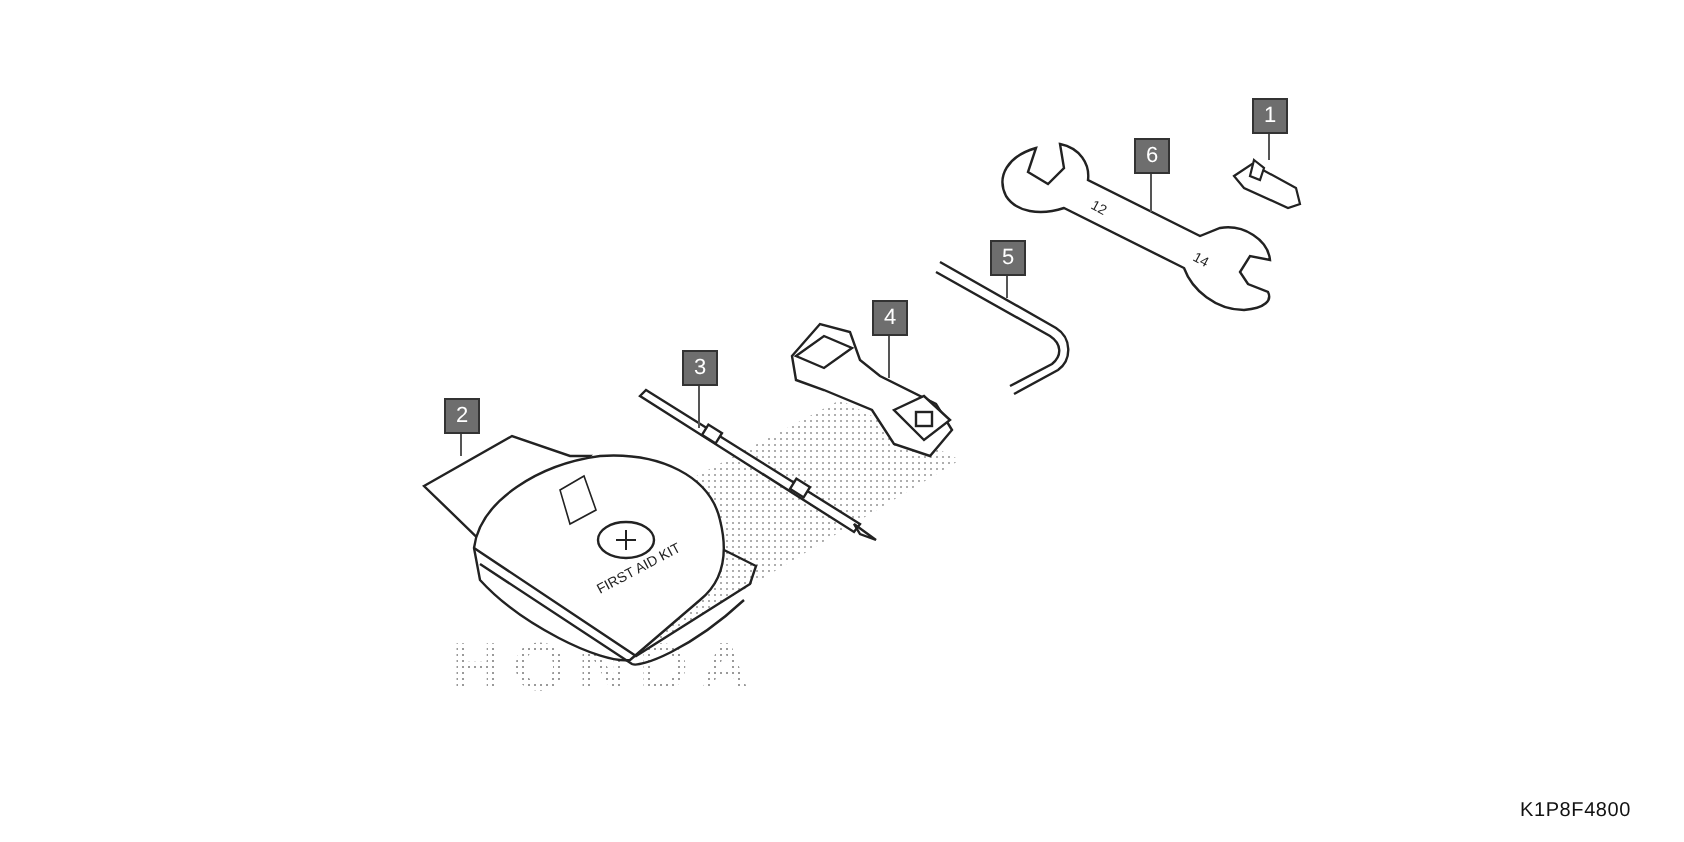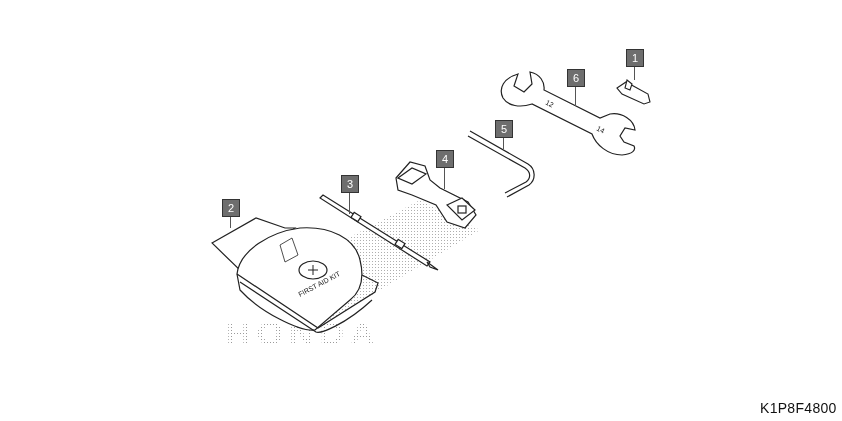--- a/index.html
+++ b/index.html
@@ -3,21 +3,21 @@
 <meta charset="utf-8">
 <style>
   html, body { margin: 0; padding: 0; background: #ffffff; }
   body { width: 842px; height: 421px; position: relative; overflow: hidden;
          font-family: "Liberation Sans", sans-serif; }
   #diagram { position: absolute; left: 0; top: 0; width: 842px; height: 421px; }
   .callout { position: absolute; width: 16px; height: 16px; background: #6e6e6e;
              border: 1px solid #333; color: #ffffff; font-size: 11px; line-height: 16px;
              text-align: center; box-sizing: content-box; }
   .leader { position: absolute; width: 1px; background: #555; }
-  .code { position: absolute; left: 760px; top: 400px; font-size: 14px; color: #111; letter-spacing: 0.3px; }
+  .code { position: absolute; left: 760px; top: 400px; font-size: 10px; color: #111; letter-spacing: 0.3px; }
 </style>
 </head>
 <body>
 
 <svg id="diagram" viewBox="0 0 842 421" xmlns="http://www.w3.org/2000/svg">
   <defs>
     <pattern id="dots" width="3" height="3" patternUnits="userSpaceOnUse">
       <rect x="0" y="0" width="1" height="1" fill="#9a9a9a"></rect>
     </pattern>
   </defs>

